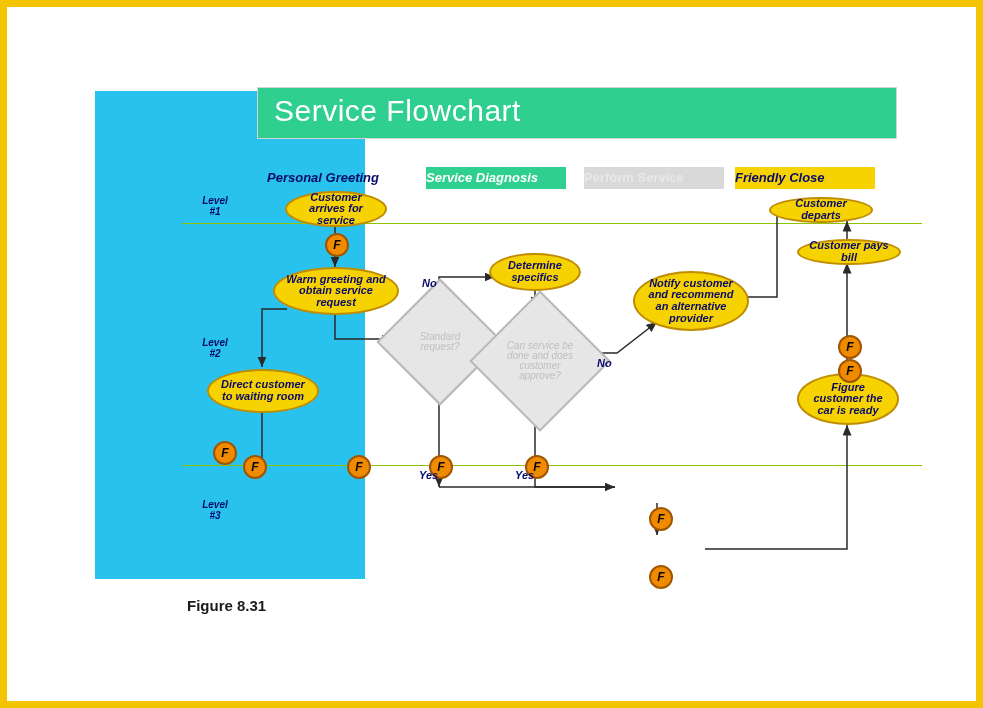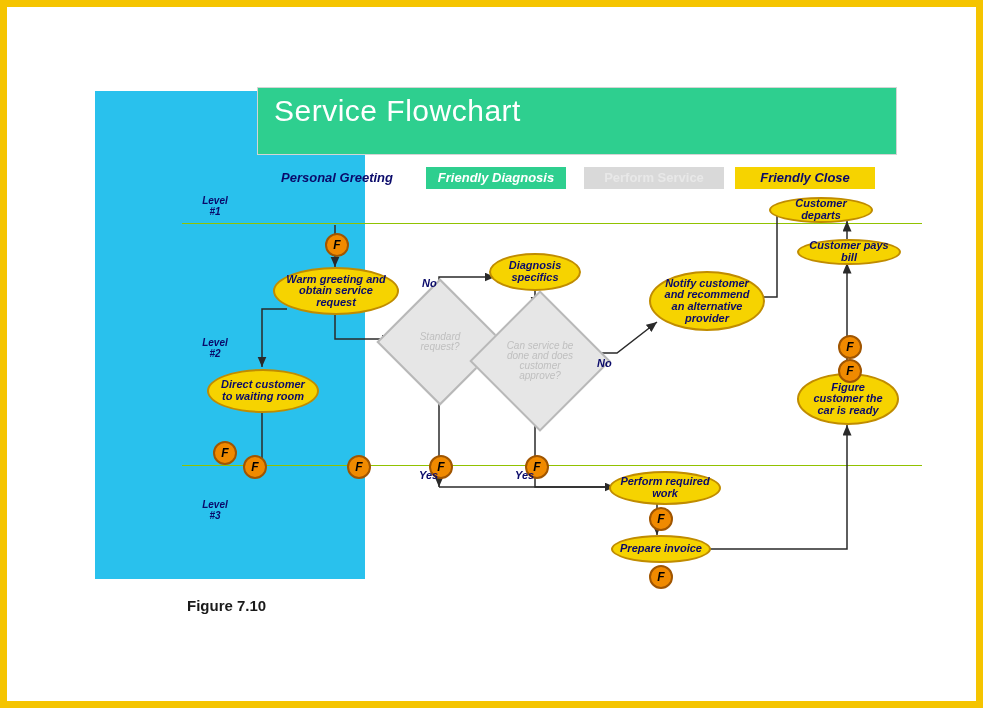--- a/index.html
+++ b/index.html
@@ -17,39 +17,39 @@
   }
   .bluebg {
     position: absolute;
     left: 38px; top: 24px;
     width: 270px; height: 488px;
     background: #29c1ed;
   }
   .titlebar {
     position: absolute;
     left: 200px; top: 20px;
-    width: 640px; height: 68px;
+    width: 640px; height: 52px;
     background: #2ecf8f;
     border: 1px solid #d4d4d4;
     color: #ffffff;
     font-size: 30px;
     font-weight: 400;
     padding: 6px 16px;
     box-sizing: border-box;
     letter-spacing: .5px;
   }
   .colhdr {
     position: absolute;
     top: 100px;
     height: 22px;
     line-height: 22px;
     font-style: italic;
     font-weight: 700;
     font-size: 13px;
-    text-align: center;
+    text-align: left;
   }
   .hdr-personal { left: 210px; width: 140px; color: #0a0a6a; }
   .hdr-diag     { left: 369px; width: 140px; color: #ffffff; background: #2ecf8f; }
   .hdr-perf     { left: 527px; width: 140px; color: #e8e8e8; background: #d9d9d9; font-style: normal;}
   .hdr-close    { left: 678px; width: 140px; color: #0a0a6a; background: #f6d300; }
 
   .level {
     position: absolute;
     left: 128px;
     width: 60px;
@@ -151,21 +151,21 @@
 <div class="page">
   <div class="canvas">
 
     <div class="bluebg"></div>
 
     <div class="titlebar">
       <span>Service Flowchart</span>
     </div>
 
     <div class="colhdr hdr-personal">Personal Greeting</div>
-    <div class="colhdr hdr-diag">Friendly Diagnosis</div>
+    <div class="colhdr hdr-diag">Service Diagnosis</div>
     <div class="colhdr hdr-perf">Perform Service</div>
     <div class="colhdr hdr-close">Friendly Close</div>
 
     <div class="level lvl1">
       <span>Level</span><br>
       <span>#1</span>
     </div>
     <div class="level lvl2">
       <span>Level</span><br>
       <span>#2</span>
@@ -218,41 +218,40 @@
       <path class="arrow" d="M790 172 L790 154" marker-end="url(#ah)"></path>
     </svg>
 
     <div class="diamond" style="left:338px; top:230px;">
       <span>Standard request?</span>
     </div>
     <div class="diamond" style="left:433px; top:244px; width:96px; height:96px;">
       <span>Can service be done and does customer approve?</span>
     </div>
 
+    <div class="ell" style="left:228px; top:124px; width:102px; height:36px;">Customer arrives for service</div>
     <div class="ell" style="left:150px; top:302px; width:112px; height:44px;">Direct customer to waiting room</div>
     <div class="ell" style="left:216px; top:200px; width:126px; height:48px;">Warm greeting and obtain service request</div>
-    <div class="ell" style="left:432px; top:186px; width:92px; height:38px;">Diagnosis specifics</div>
-    <div class="ell" style="left:592px; top:204px; width:116px; height:60px;font-style:italic;">Notify customer and recommend an alternative provider</div>
-    <div class="ell" style="left:552px; top:404px; width:112px; height:34px;">Perform required work</div>
-    <div class="ell" style="left:554px; top:468px; width:100px; height:28px;">Prepare invoice</div>
+    <div class="ell" style="left:432px; top:186px; width:92px; height:38px;">Determine specifics</div>
+    <div class="ell" style="left:576px; top:204px; width:116px; height:60px;font-style:italic;">Notify customer and recommend an alternative provider</div>
     <div class="ell" style="left:740px; top:306px; width:102px; height:52px;">Figure customer the car is ready</div>
     <div class="ell" style="left:740px; top:172px; width:104px; height:26px;text-align:center;">Customer pays bill</div>
     <div class="ell" style="left:712px; top:130px; width:104px; height:26px;">Customer departs</div>
 
     <div class="fdot" style="left:268px; top:166px;">F</div>
     <div class="fdot" style="left:156px; top:374px;">F</div>
     <div class="fdot" style="left:186px; top:388px;">F</div>
     <div class="fdot" style="left:290px; top:388px;">F</div>
     <div class="fdot" style="left:372px; top:388px;">F</div>
     <div class="fdot" style="left:468px; top:388px;">F</div>
     <div class="fdot" style="left:592px; top:440px;">F</div>
     <div class="fdot" style="left:592px; top:498px;">F</div>
     <div class="fdot" style="left:781px; top:268px;">F</div>
     <div class="fdot" style="left:781px; top:292px;">F</div>
 
     <div class="edgelabel" style="left:365px; top:210px;">No</div>
     <div class="edgelabel" style="left:540px; top:290px;">No</div>
     <div class="edgelabel" style="left:362px; top:402px;">Yes</div>
     <div class="edgelabel" style="left:458px; top:402px;">Yes</div>
 
-    <div class="figlabel">Figure 7.10</div>
+    <div class="figlabel">Figure 8.31</div>
   </div>
 </div>
 
 </body></html>

